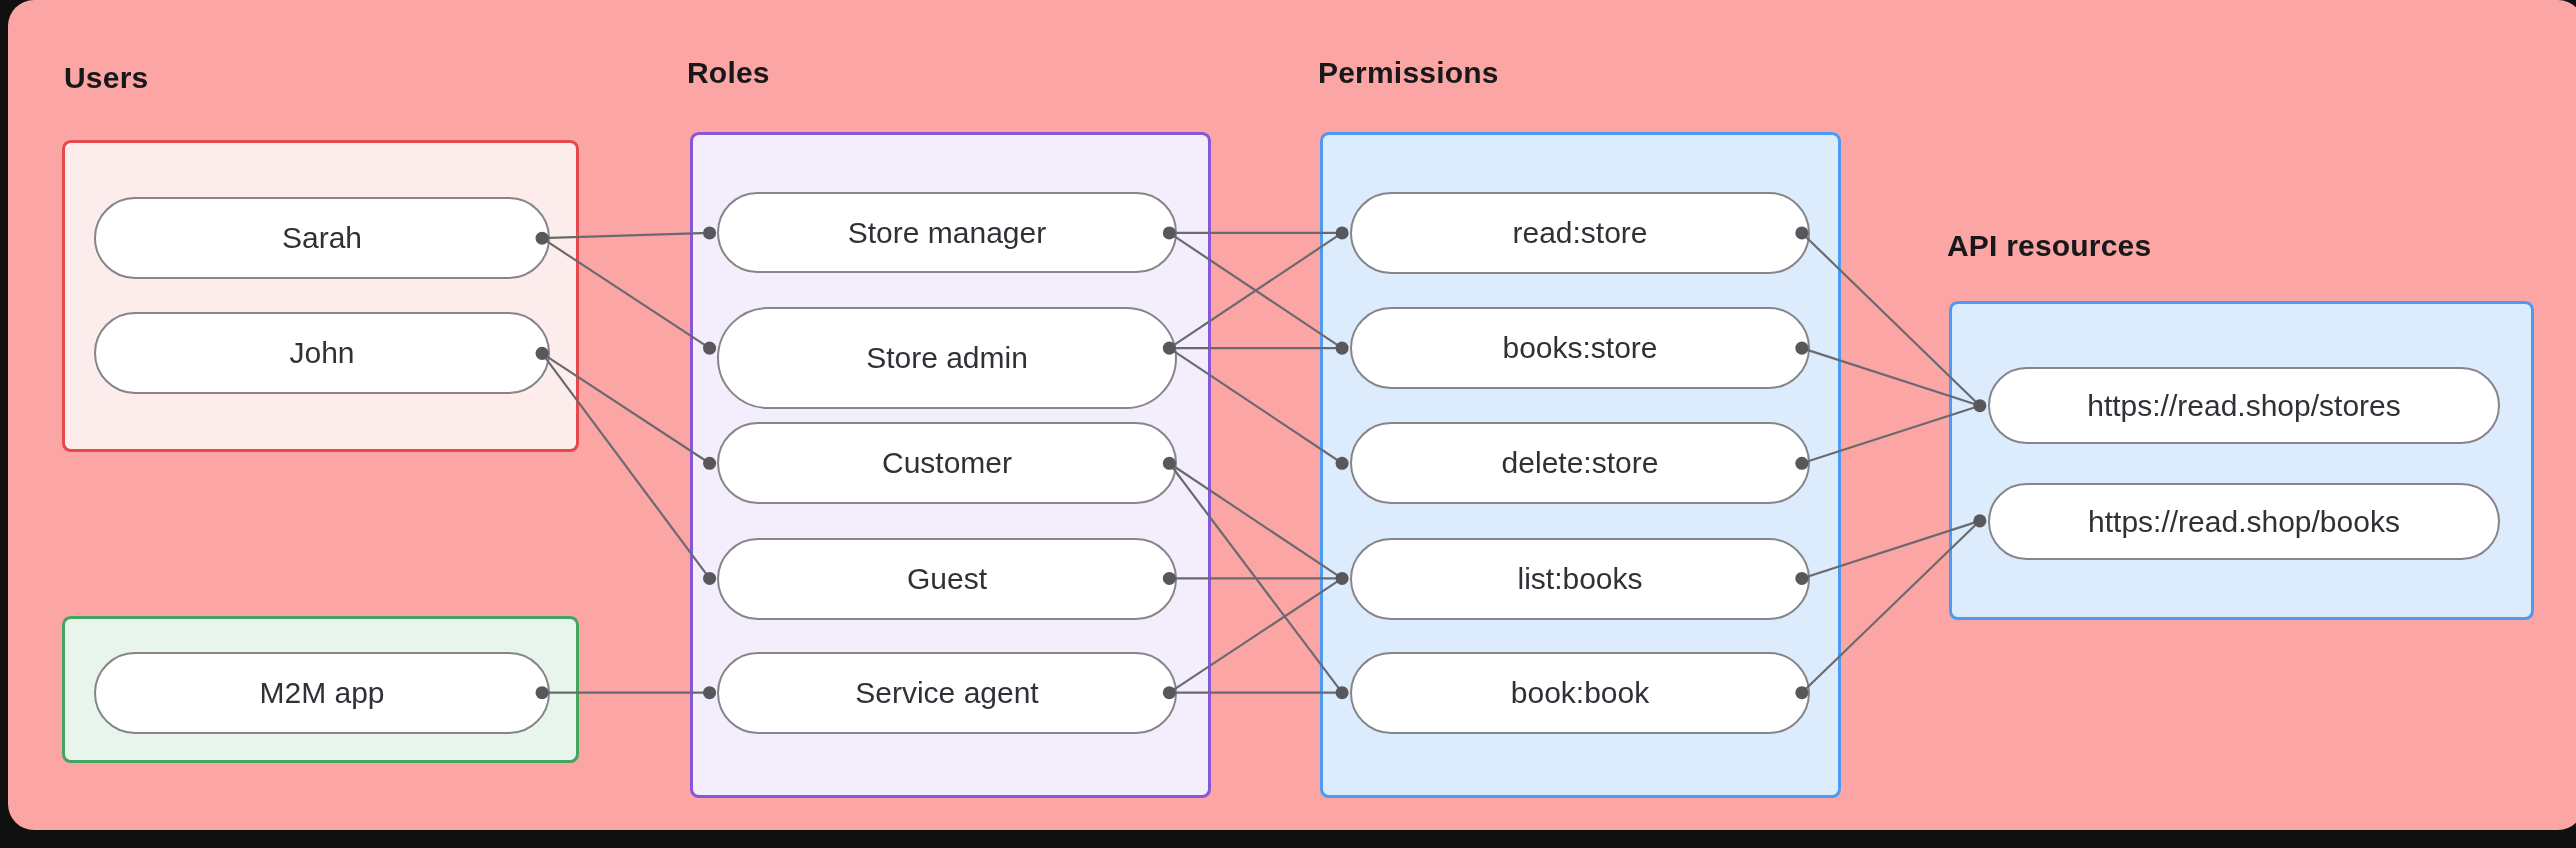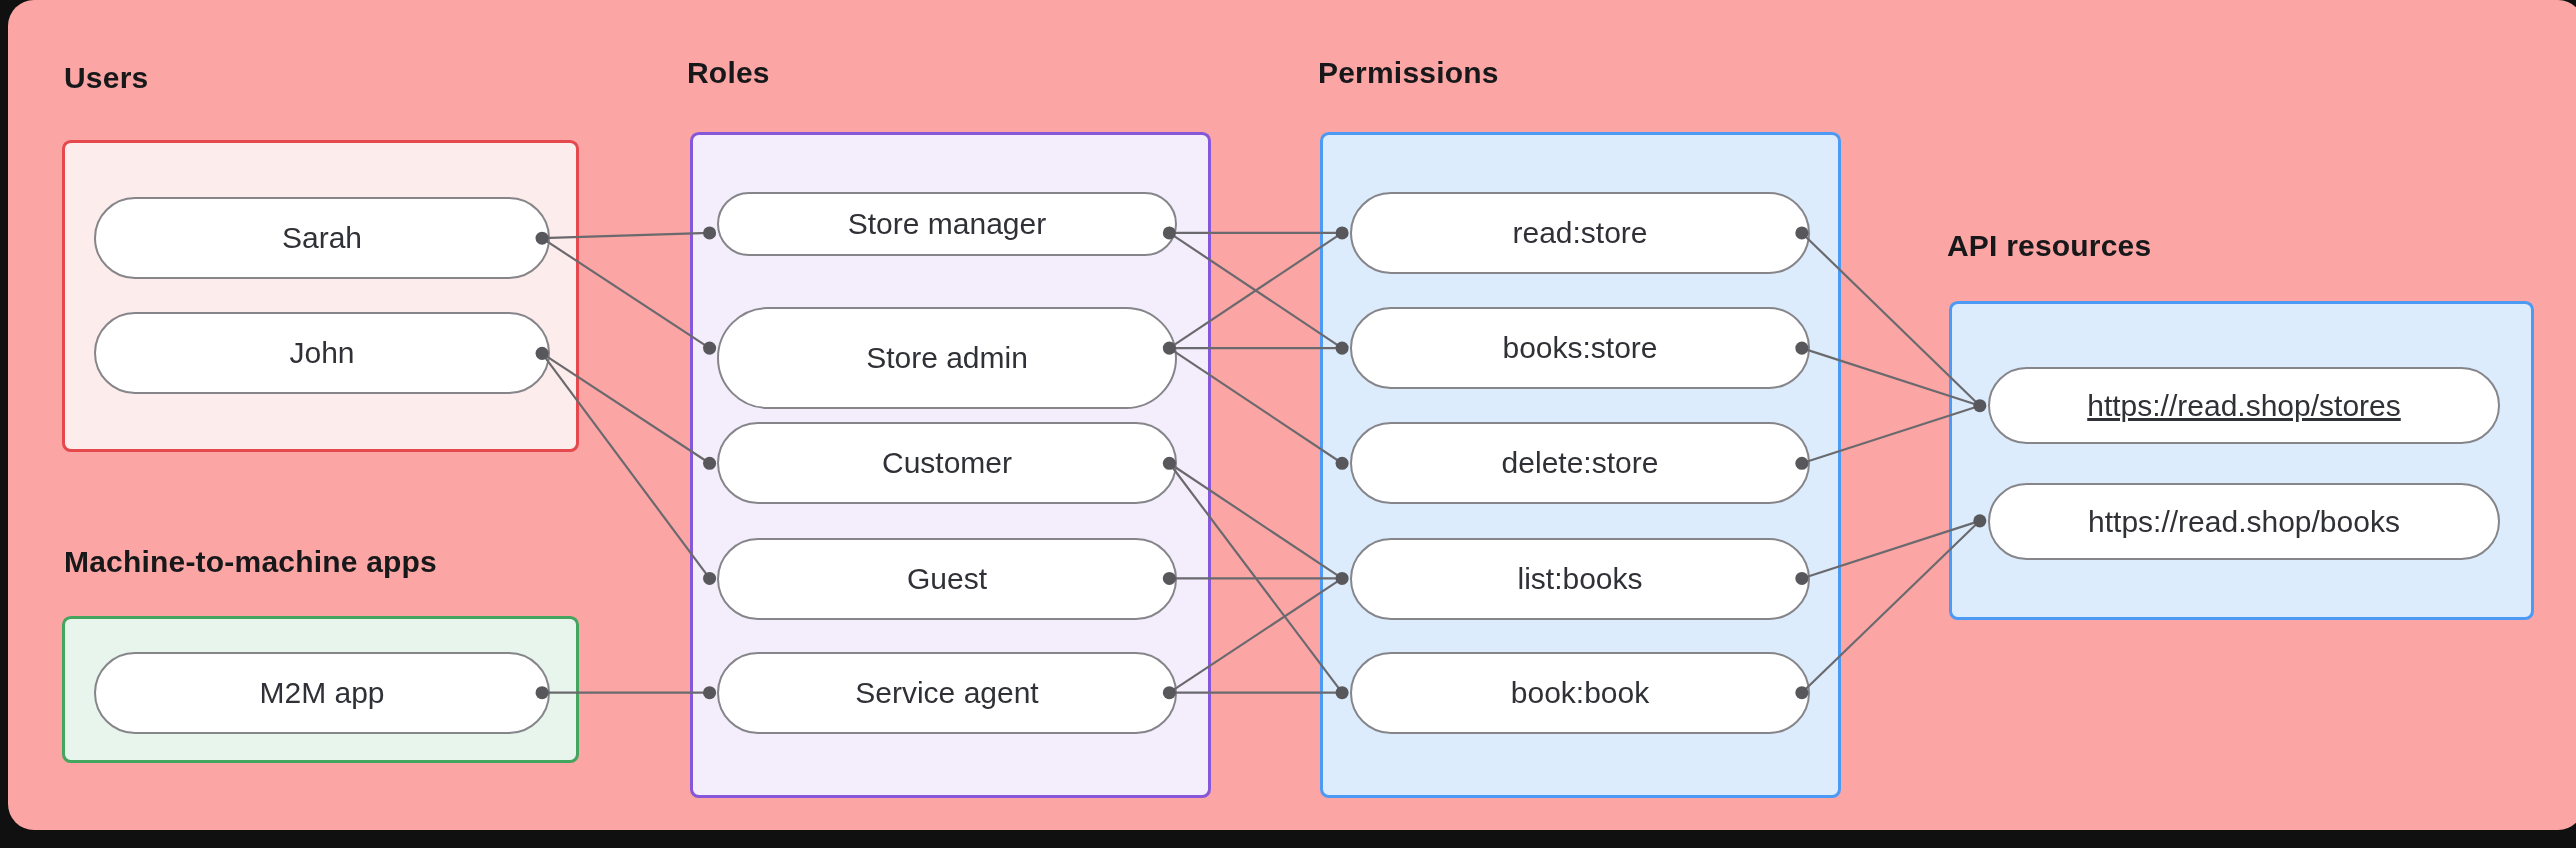--- a/index.html
+++ b/index.html
@@ -71,47 +71,46 @@
 </style>
 </head>
 <body>
 
 <div id="stage">
   <div id="panel">
 
     <div class="glabel" id="lbl-users">Users</div>
     <div class="gbox" id="box-users" style="border-color: rgb(229, 72, 77); background: rgb(253, 236, 236);"></div>
 
-    <div class="glabel" id="lbl-m2m">Machine-to-machine apps</div>
     <div class="gbox" id="box-m2m" style="border-color: rgb(68, 165, 94); background: rgb(231, 245, 236);"></div>
 
     <div class="glabel" id="lbl-roles">Roles</div>
     <div class="gbox" id="box-roles" style="border-color: rgb(134, 87, 216); background: rgb(244, 238, 252);"></div>
 
     <div class="glabel" id="lbl-permissions">Permissions</div>
     <div class="gbox" id="box-permissions" style="border-color: rgb(77, 154, 245); background: rgb(220, 236, 252);"></div>
 
     <div class="glabel" id="lbl-resources">API resources</div>
     <div class="gbox" id="box-resources" style="border-color: rgb(77, 154, 245); background: rgb(220, 236, 252);"></div>
 
     <div id="pills">
         <div class="pill" style="left: 86px; top: 197px; width: 456px; height: 82px;">Sarah</div>
         <div class="pill" style="left: 86px; top: 312px; width: 456px; height: 82px;">John</div>
         <div class="pill" style="left: 86px; top: 652px; width: 456px; height: 82px;">M2M app</div>
-        <div class="pill" style="left: 709px; top: 192px; width: 460px; height: 64px;">Store manager</div>
+        <div class="pill" style="left: 709px; top: 192px; width: 460px; height: 81px;">Store manager</div>
         <div class="pill" style="left: 709px; top: 307px; width: 460px; height: 102px;">Store admin</div>
         <div class="pill" style="left: 709px; top: 422px; width: 460px; height: 82px;">Customer</div>
         <div class="pill" style="left: 709px; top: 538px; width: 460px; height: 82px;">Guest</div>
         <div class="pill" style="left: 709px; top: 652px; width: 460px; height: 82px;">Service agent</div>
         <div class="pill" style="left: 1342px; top: 192px; width: 460px; height: 82px;">read:store</div>
         <div class="pill" style="left: 1342px; top: 307px; width: 460px; height: 82px;">books:store</div>
         <div class="pill" style="left: 1342px; top: 422px; width: 460px; height: 82px;">delete:store</div>
         <div class="pill" style="left: 1342px; top: 538px; width: 460px; height: 82px;">list:books</div>
         <div class="pill" style="left: 1342px; top: 652px; width: 460px; height: 82px;">book:book</div>
-        <div class="pill" style="left: 1980px; top: 367px; width: 512px; height: 77px; text-decoration: underline;">https://read.shop/stores</div>
+        <div class="pill" style="left: 1980px; top: 367px; width: 512px; height: 77px;">https://read.shop/stores</div>
         <div class="pill" style="left: 1980px; top: 483px; width: 512px; height: 77px;">https://read.shop/books</div>
       </div>
   </div>
 
   <svg id="edgelayer" width="2576" height="848" viewBox="0 0 2952 972">
       <line x1="621" y1="273" x2="813" y2="267" stroke="#6a6a6e" stroke-width="2.5"></line>
       <line x1="621" y1="273" x2="813" y2="399" stroke="#6a6a6e" stroke-width="2.5"></line>
       <line x1="621" y1="405" x2="813" y2="531" stroke="#6a6a6e" stroke-width="2.5"></line>
       <line x1="621" y1="405" x2="813" y2="663" stroke="#6a6a6e" stroke-width="2.5"></line>
       <line x1="621" y1="794" x2="813" y2="794" stroke="#6a6a6e" stroke-width="2.5"></line>

